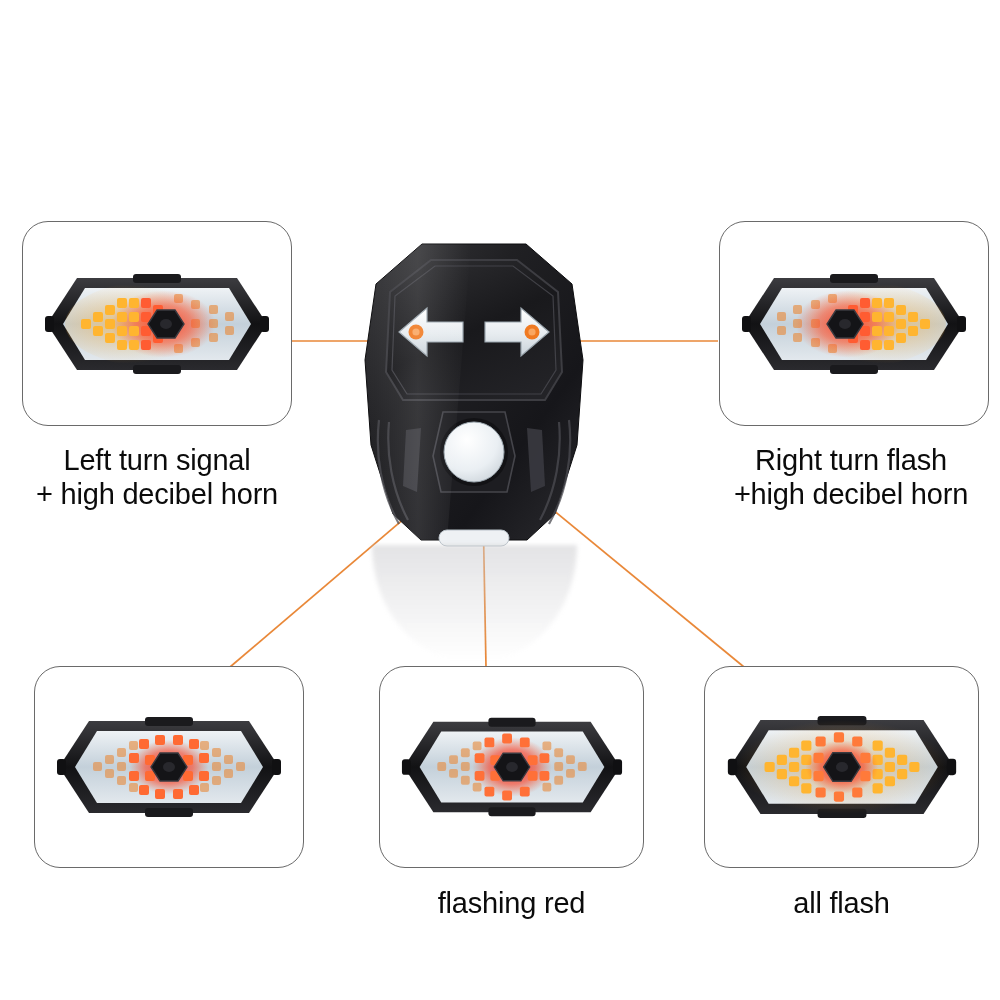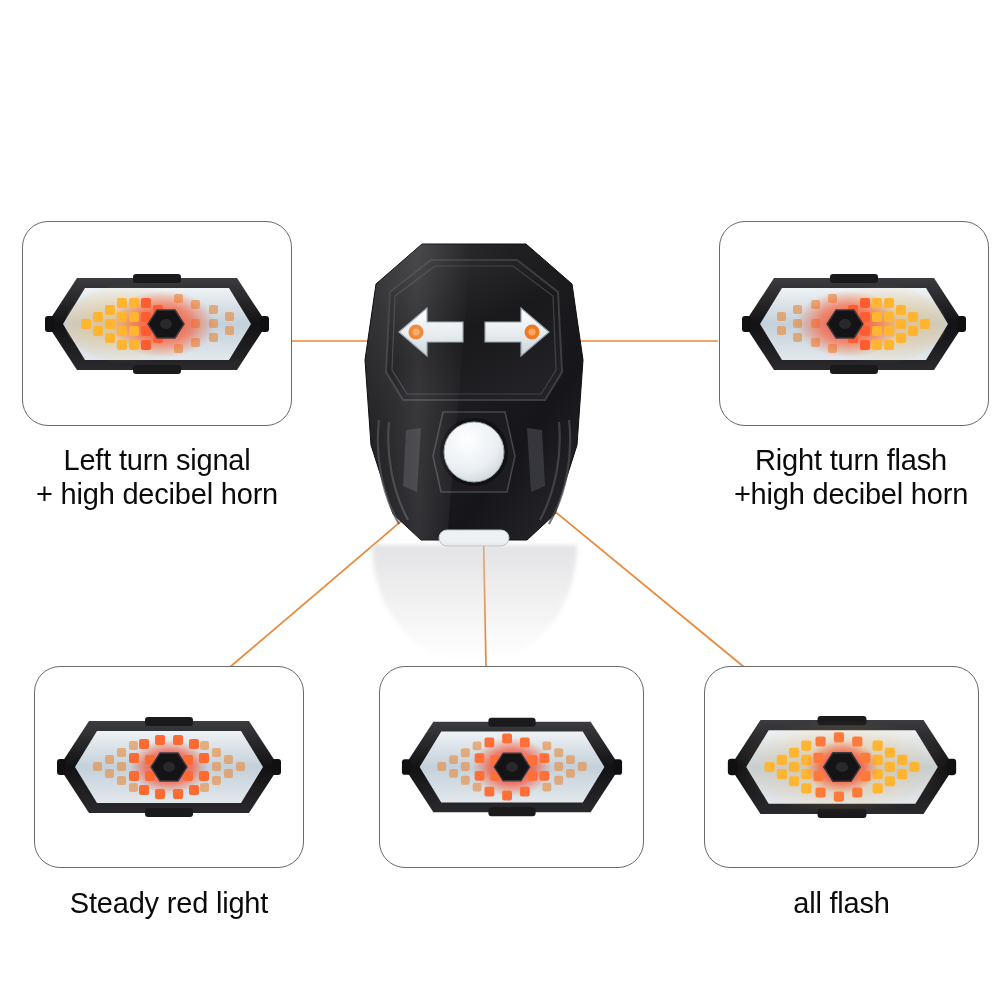--- a/index.html
+++ b/index.html
@@ -347,21 +347,20 @@
               <rect x="92" y="56" width="10" height="10" rx="2"></rect>
             <rect x="130" y="40" width="10" height="10" rx="2"></rect>
               <rect x="130" y="56" width="10" height="10" rx="2"></rect>
           </g>
           <path d="M107,38 L125,38 L134,52 L125,66 L107,66 L98,52 Z" fill="#141417" stroke="#3a3a40" stroke-width="1.4"></path>
           <ellipse cx="116" cy="52" rx="6" ry="5" fill="#28282d"></ellipse>
         </svg>
       </div>
     </div>
   </div>
-  <div class="caption" style="left:22px;top:838px;width:286px;">Steady red light</div>
 
   <div class="panel" style="left:375px;top:618px;width:265px;height:202px;">
     <div class="panel-inner">
       <div class="light">
         <svg width="228" height="104" viewBox="0 0 232 104">
           <defs>
             <radialGradient id="glowF" cx="0.5" cy="0.5" r="0.36">
               <stop offset="0" stop-color="#ff2f20" stop-opacity="0.95"></stop>
               <stop offset="0.58" stop-color="#ff4226" stop-opacity="0.62"></stop>
               <stop offset="1" stop-color="#ff5a2a" stop-opacity="0"></stop>
@@ -407,20 +406,21 @@
               <rect x="94" y="56" width="10" height="10" rx="2"></rect>
             <rect x="132" y="40" width="10" height="10" rx="2"></rect>
               <rect x="132" y="56" width="10" height="10" rx="2"></rect>
           </g>
           <path d="M107,38 L125,38 L134,52 L125,66 L107,66 L98,52 Z" fill="#141417" stroke="#3a3a40" stroke-width="1.4"></path>
           <ellipse cx="116" cy="52" rx="6" ry="5" fill="#28282d"></ellipse>
         </svg>
       </div>
     </div>
   </div>
+  <div class="caption" style="left:375px;top:838px;width:265px;">flashing red</div>
 
   <div class="panel" style="left:700px;top:618px;width:275px;height:202px;">
     <div class="panel-inner">
       <div class="light">
         <svg width="238" height="106" viewBox="0 0 232 104">
           <defs>
             <radialGradient id="glowA" cx="0.5" cy="0.5" r="0.33">
               <stop offset="0" stop-color="#ff2f1e" stop-opacity="0.95"></stop>
               <stop offset="0.6" stop-color="#ff4426" stop-opacity="0.6"></stop>
               <stop offset="1" stop-color="#ff5a2a" stop-opacity="0"></stop>

